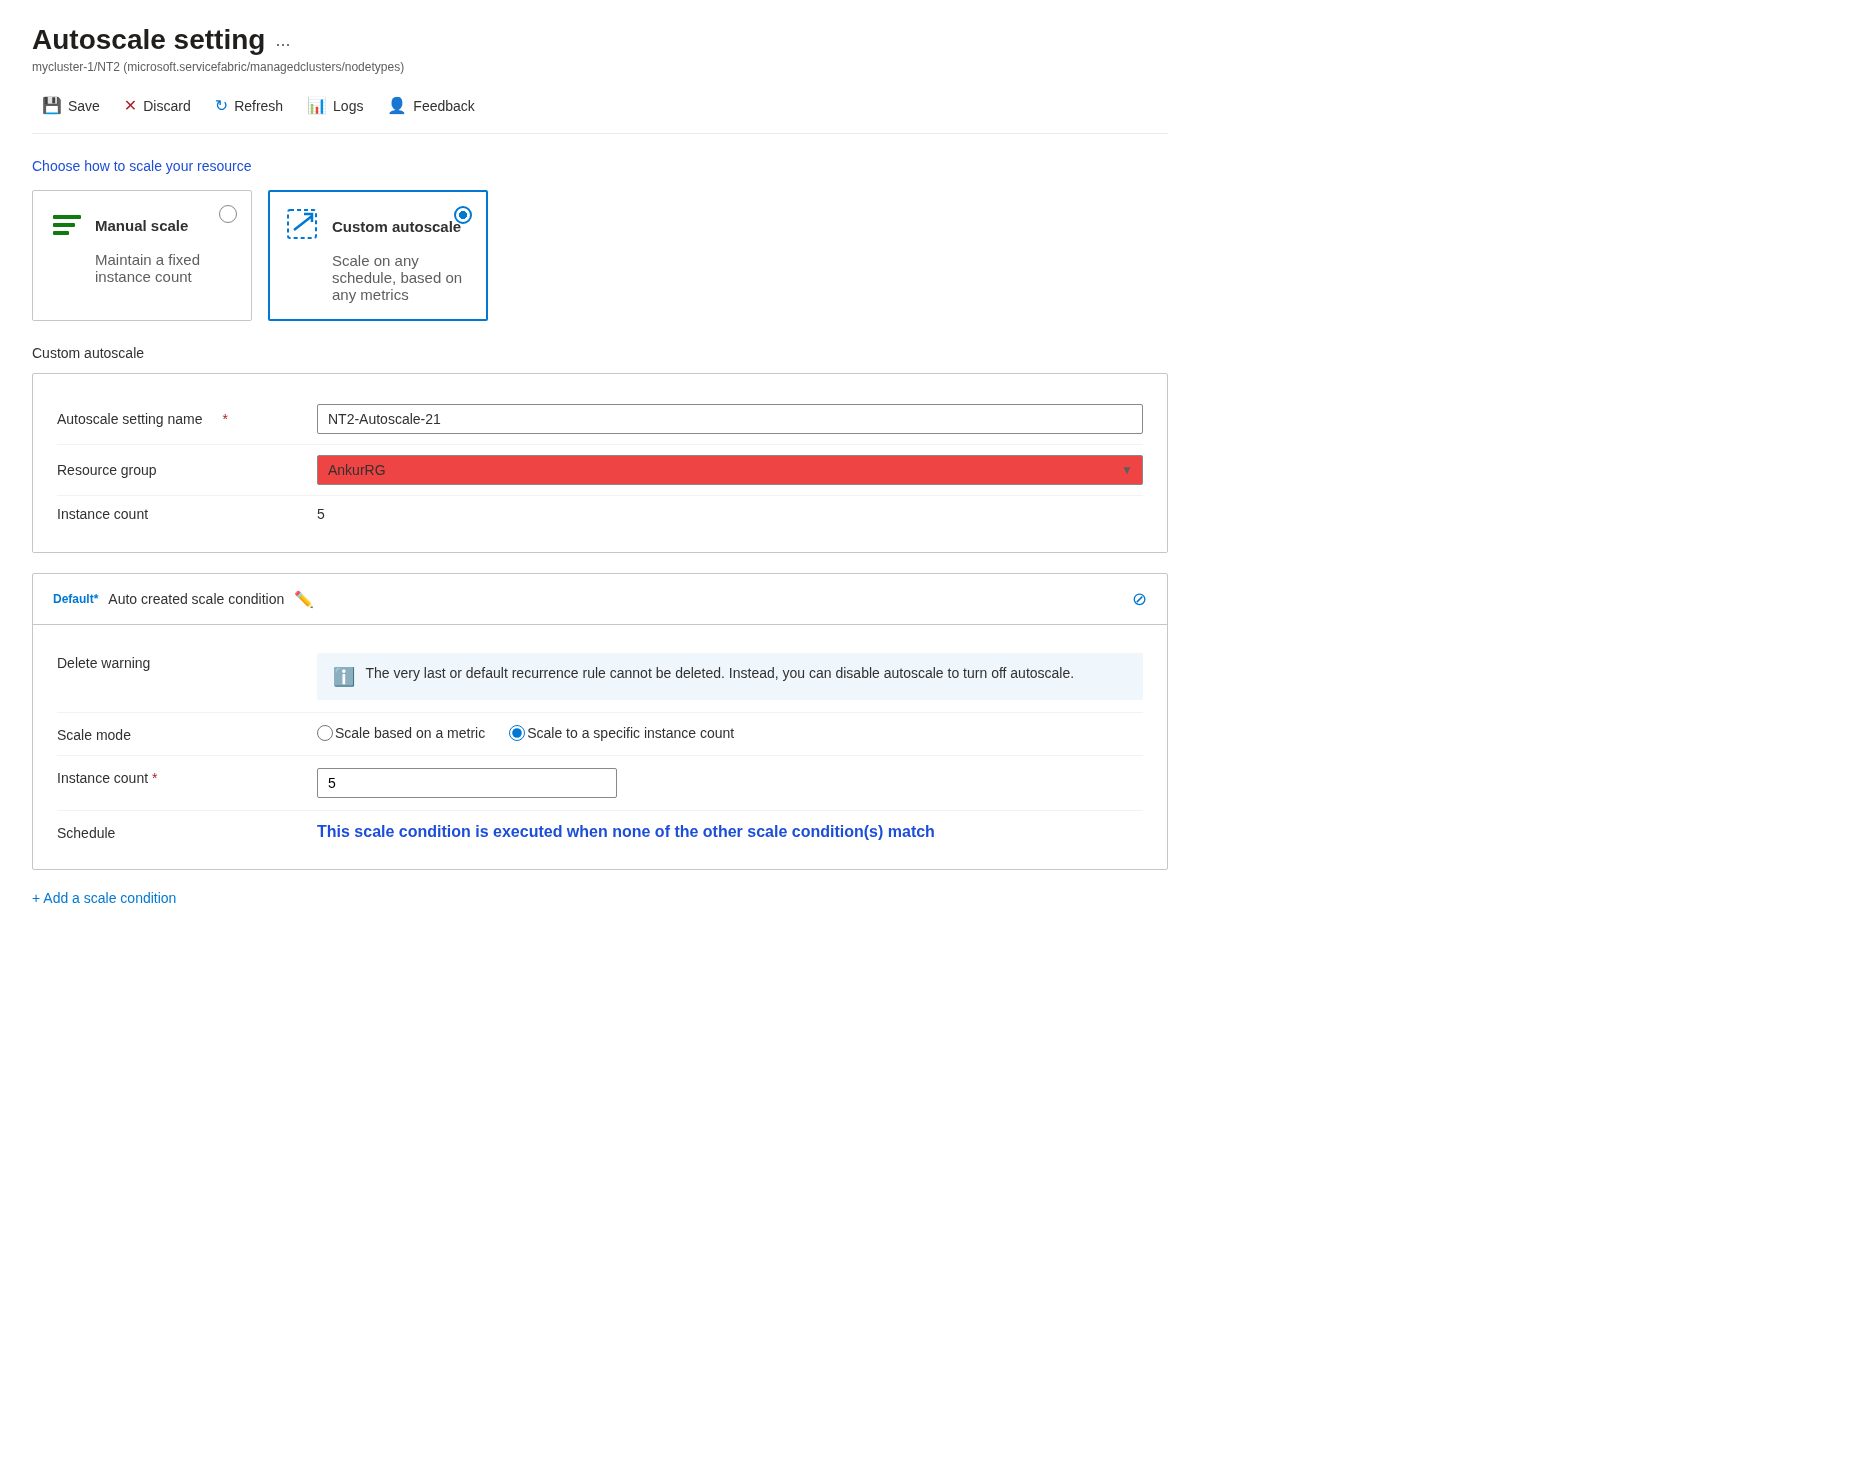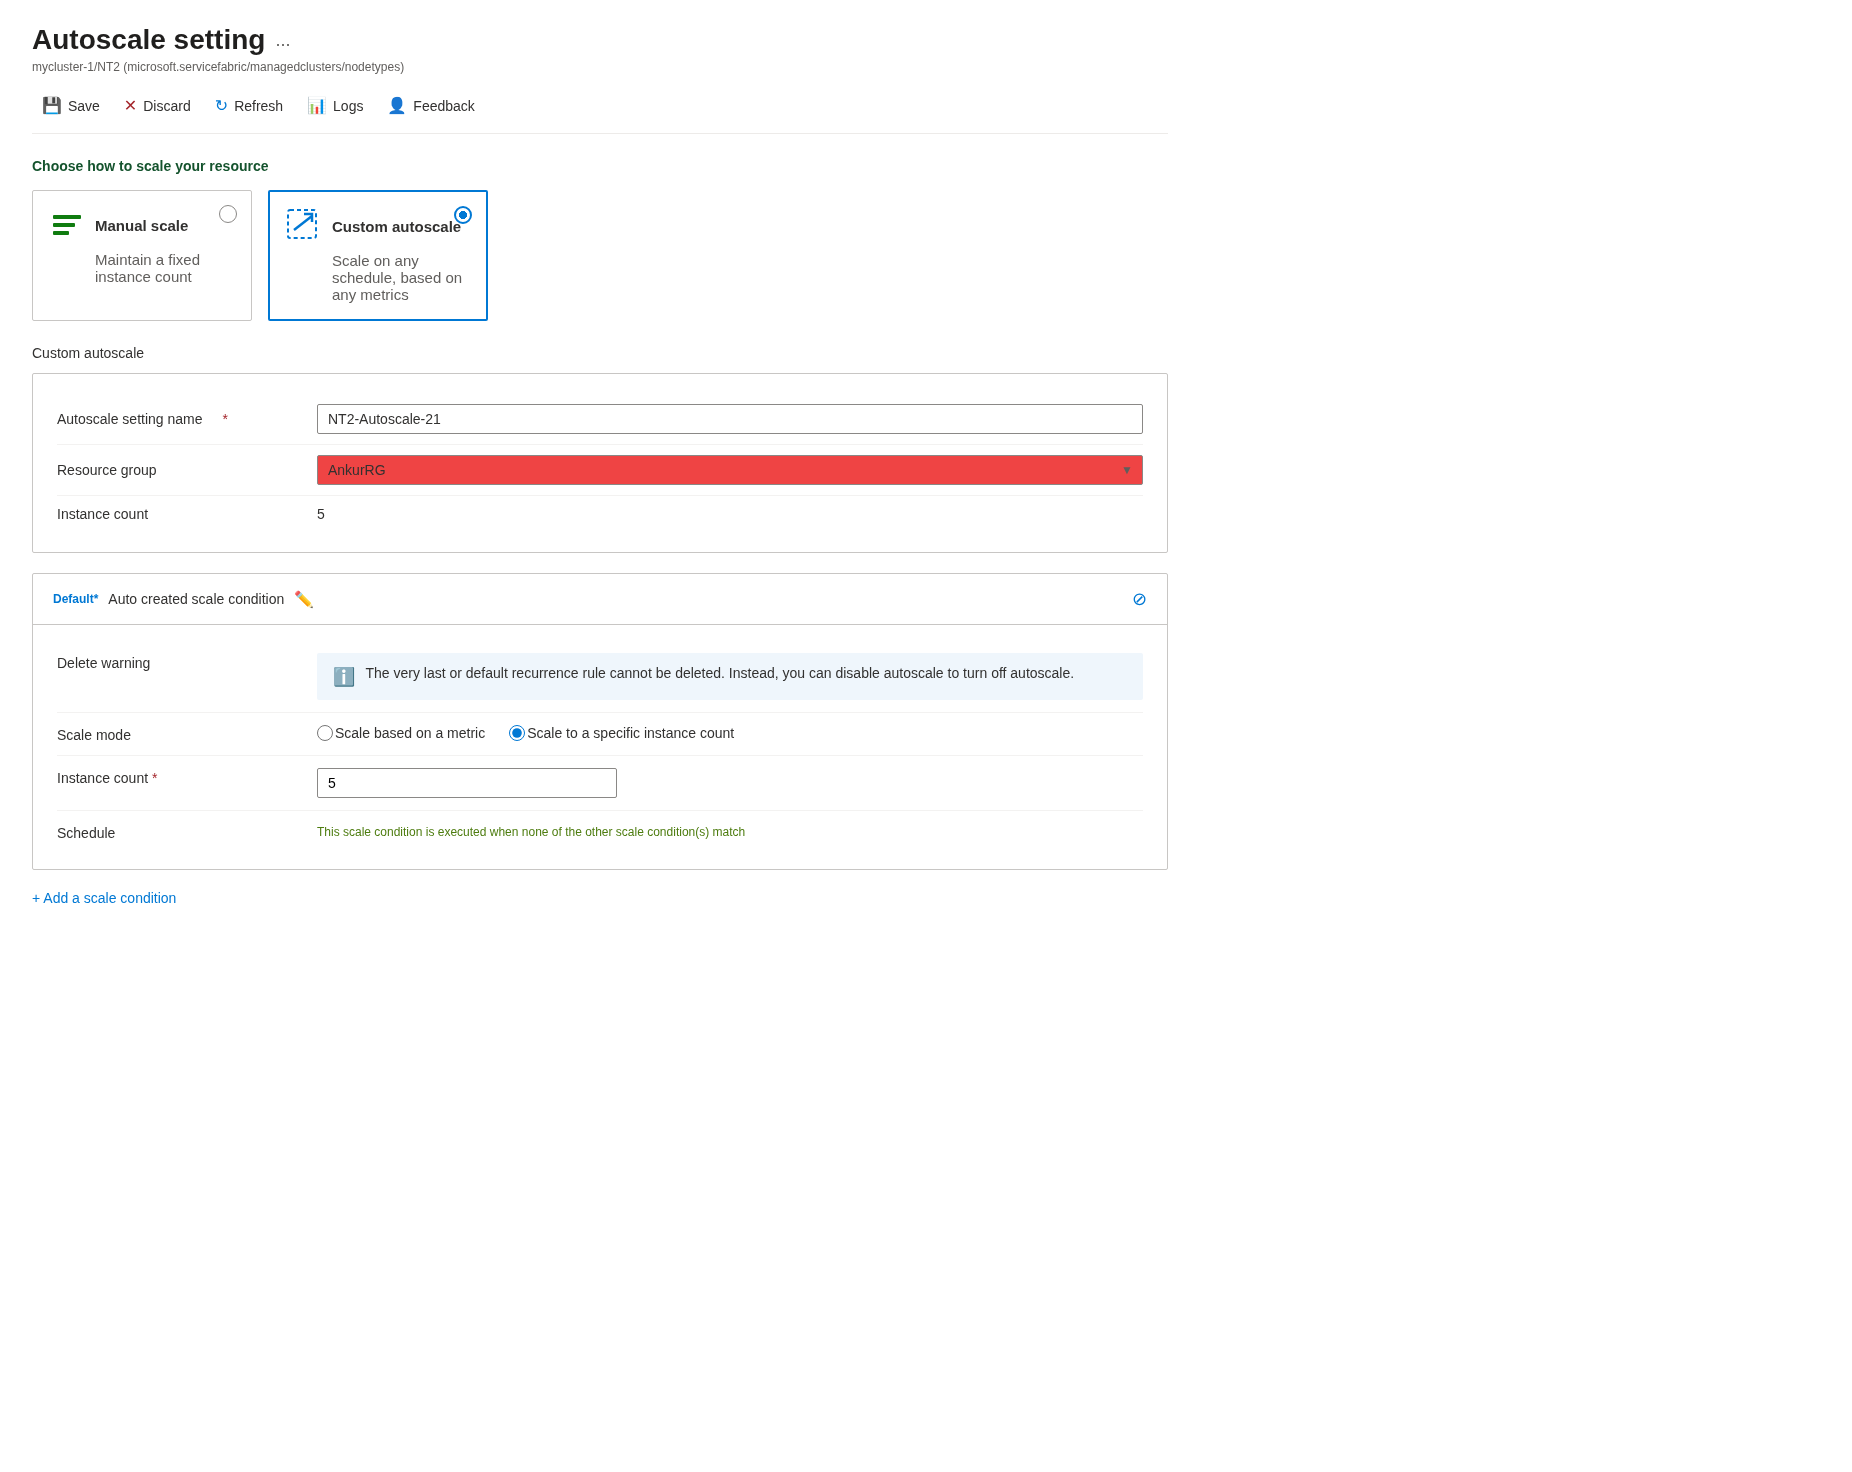--- a/index.html
+++ b/index.html
@@ -54,23 +54,23 @@
     }
     .toolbar-btn .icon {
       font-size: 16px;
       color: #0078d4;
     }
     .toolbar-btn.save .icon { color: #0078d4; }
     .toolbar-btn.discard .icon { color: #a4262c; }
 
     .section-title {
       font-size: 14px;
-      font-weight: 700;
+      font-weight: 400;
       margin-bottom: 16px;
-      color: #14532d;
+      color: #1d4ed8;
     }
 
     .scale-cards {
       display: flex;
       gap: 16px;
       margin-bottom: 24px;
     }
     .scale-card {
       border: 1px solid #c8c6c4;
       border-radius: 2px;
@@ -294,23 +294,23 @@
 
     .instance-input {
       width: 300px;
       border: 1px solid #8a8886;
       border-radius: 2px;
       padding: 6px 10px;
       font-size: 14px;
     }
 
     .schedule-text {
-      font-size: 12px;
-      font-weight: 400;
-      color: #4d7c0f;
+      font-size: 16px;
+      font-weight: 700;
+      color: #1d4ed8;
     }
 
     .add-condition-link {
       display: flex;
       align-items: center;
       gap: 6px;
       color: #0078d4;
       font-size: 14px;
       cursor: pointer;
       text-decoration: none;

